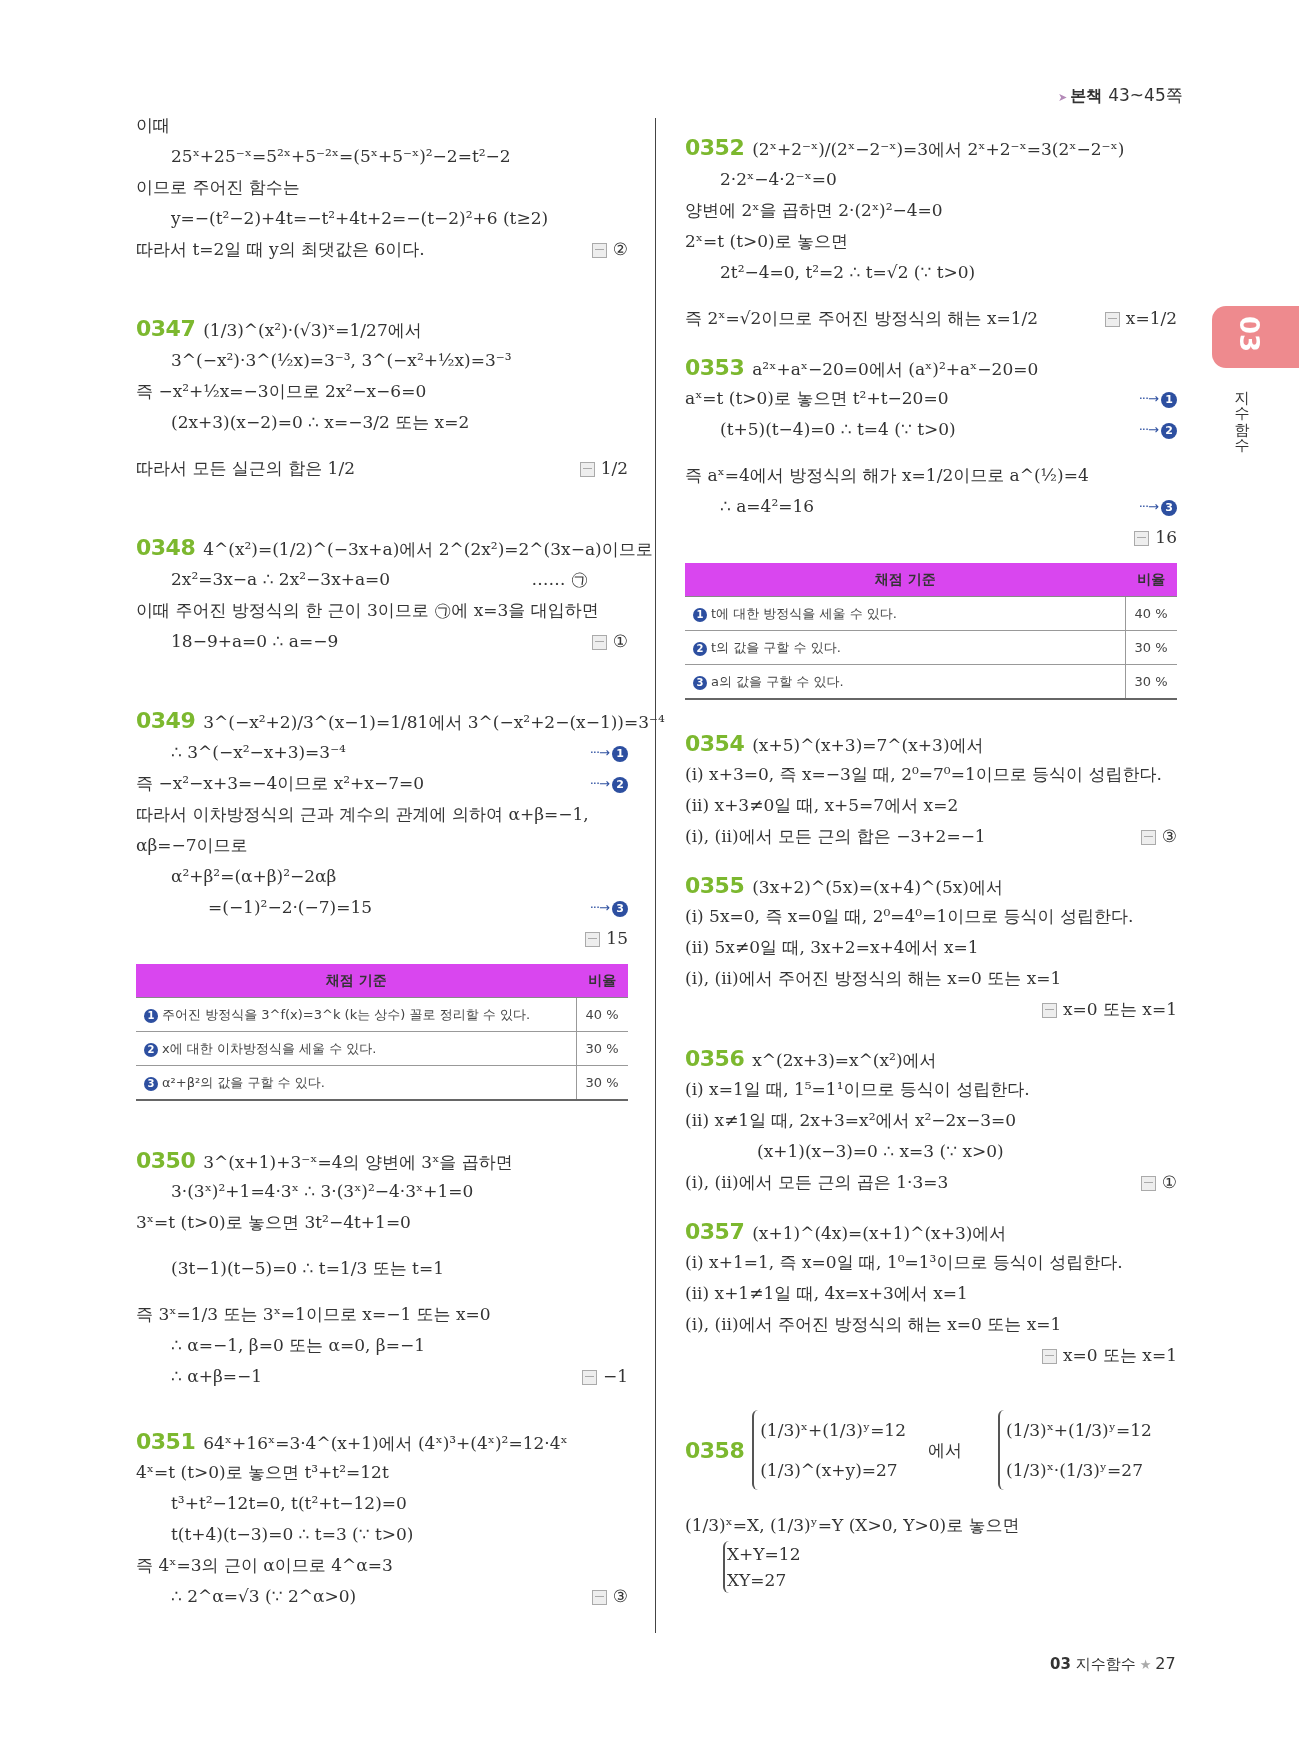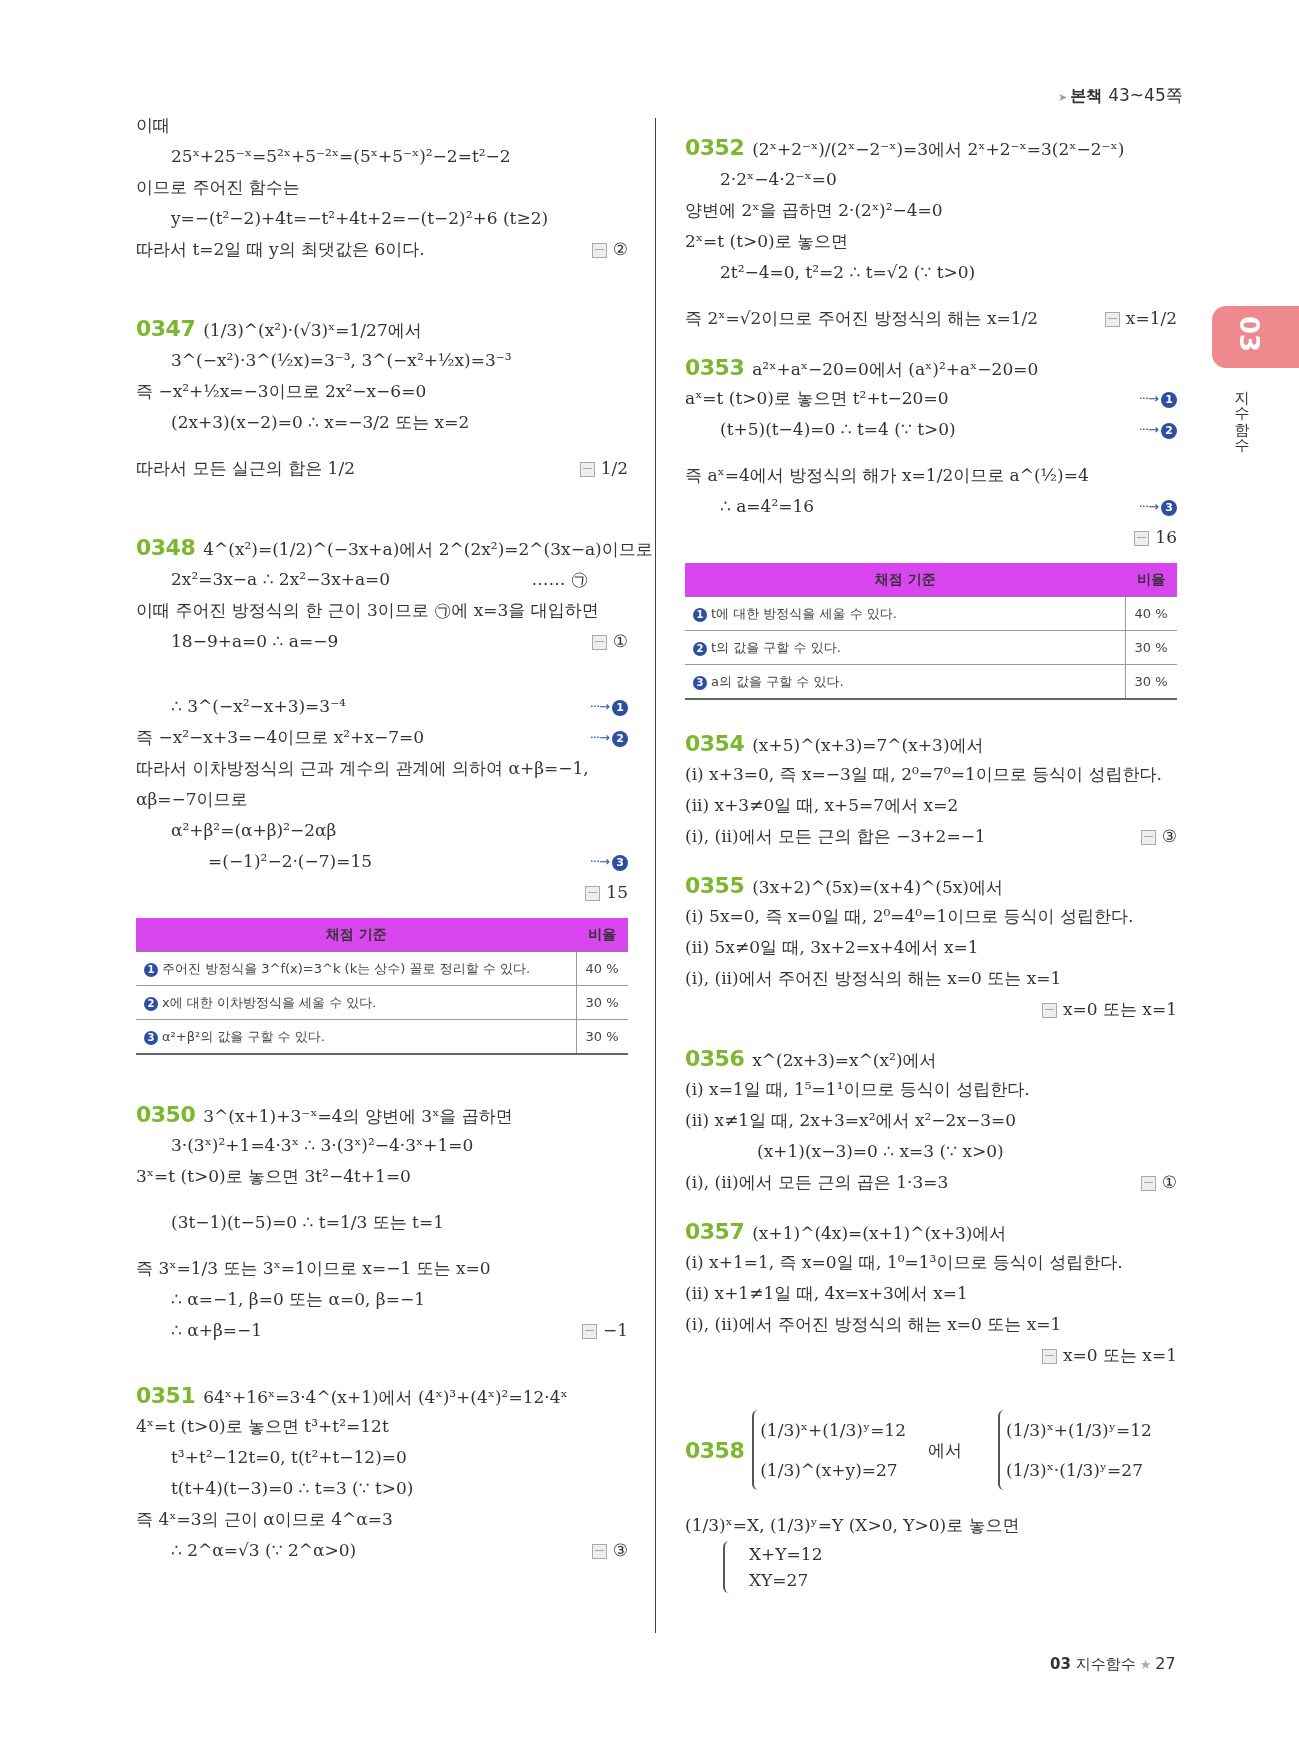--- a/index.html
+++ b/index.html
@@ -71,20 +71,21 @@
 
   <div>
     <div class="line tall"><span class="num">0348</span><span>4^(x²)=(1/2)^(−3x+a)에서 2^(2x²)=2^(3x−a)이므로</span></div>
     <div class="line ind"><span>2x²=3x−a      ∴ 2x²−3x+a=0</span><span class="ans" style="right:40px">…… ㉠</span></div>
     <div class="line">이때 주어진 방정식의 한 근이 3이므로 ㉠에 x=3을 대입하면</div>
     <div class="line ind"><span>18−9+a=0      ∴ a=−9</span><span class="ans"><span class="ans-icon"></span><span>①</span></span></div>
   </div>
   <div class="gap"></div>
 
   <div>
+    <div class="line tall"><span class="num">0349</span><span>3^(−x²+2)/3^(x−1)=1/81에서      3^(−x²+2−(x−1))=3⁻⁴</span></div>
     <div class="line ind"><span>∴ 3^(−x²−x+3)=3⁻⁴</span><span class="step"><span class="dots">···→</span><span class="badge">1</span></span></div>
     <div class="line"><span>즉 −x²−x+3=−4이므로      x²+x−7=0</span><span class="step"><span class="dots">···→</span><span class="badge">2</span></span></div>
     <div class="line">따라서 이차방정식의 근과 계수의 관계에 의하여 α+β=−1,</div>
     <div class="line">αβ=−7이므로</div>
     <div class="line ind">α²+β²=(α+β)²−2αβ</div>
     <div class="line ind2"><span>=(−1)²−2·(−7)=15</span><span class="step"><span class="dots">···→</span><span class="badge">3</span></span></div>
     <div class="line">
         <span class="ans"><span class="ans-icon"></span><span>15</span></span>
       </div>
     <table class="crit">
@@ -220,21 +221,21 @@
         <span style="display:block">(1/3)ˣ+(1/3)ʸ=12</span>
         <span style="display:block">(1/3)^(x+y)=27</span>
       </span>
       <span style="margin:0 36px 0 22px">에서</span>
       <span style="border-left:2px solid #555;border-radius:6px 0 0 6px;padding-left:6px;display:inline-block;line-height:40px;">
         <span style="display:block">(1/3)ˣ+(1/3)ʸ=12</span>
         <span style="display:block">(1/3)ˣ·(1/3)ʸ=27</span>
       </span>
     </div>
     <div class="line tall">(1/3)ˣ=X, (1/3)ʸ=Y (X&gt;0, Y&gt;0)로 놓으면</div>
-    <div style="margin-left:38px;border-left:2px solid #555;border-radius:6px 0 0 6px;padding-left:24px;display:inline-block;line-height:26px;">
+    <div style="margin-left:38px;border-left:2px solid #555;border-radius:6px 0 0 6px;padding-left:2px;display:inline-block;line-height:26px;">
       <span style="display:block">X+Y=12</span>
       <span style="display:block">XY=27</span>
     </div>
   </div>
 </div>
 
 <div class="chapter-tab">
   <span class="tabnum">03</span>
 </div>
 <div class="chapter-side">지수함수</div>

